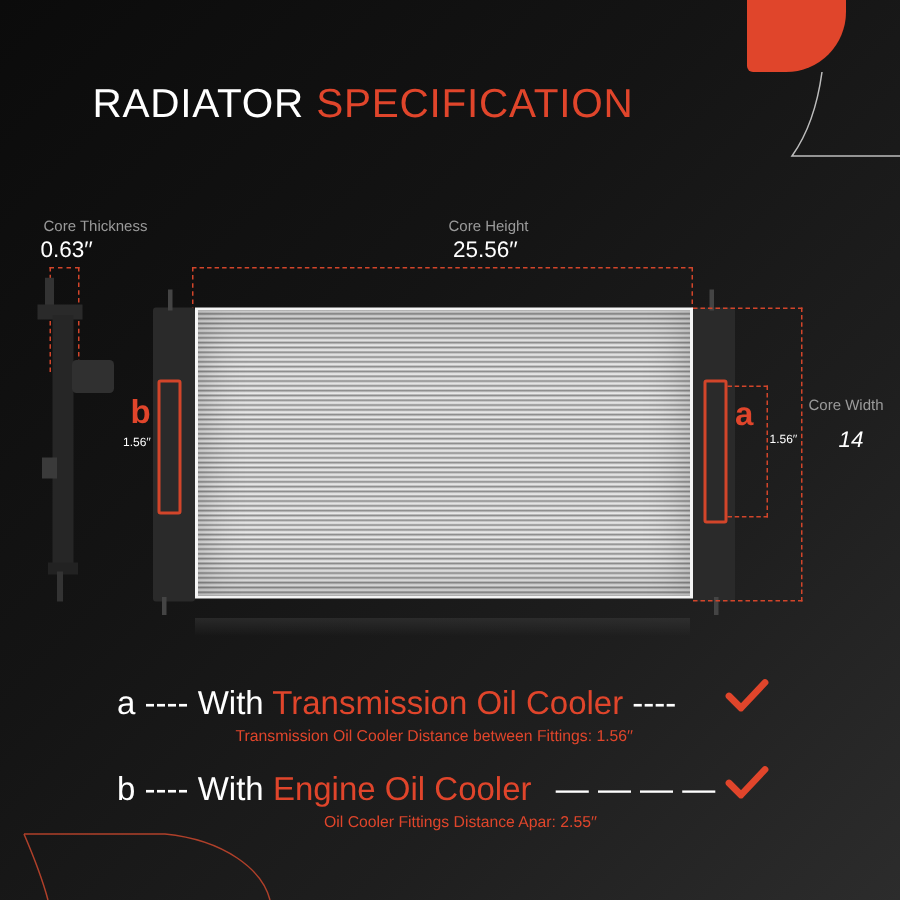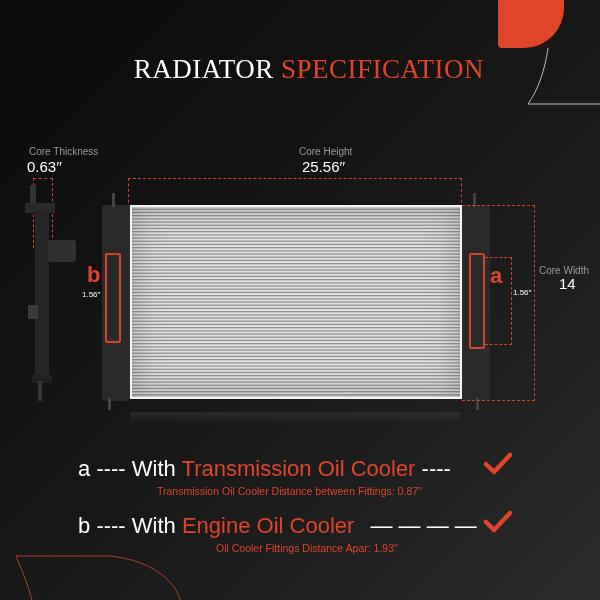--- a/index.html
+++ b/index.html
@@ -1,20 +1,20 @@
 <!DOCTYPE html>
 <html><head>
 <meta charset="utf-8">
 <style>
   html, body { margin:0; padding:0; }
   body { width:600px; height:600px; overflow:hidden; position:relative;
     background: linear-gradient(135deg, #0b0b0b 0%, #141414 40%, #1e1e1e 70%, #2c2c2c 100%);
     font-family: "DejaVu Sans", sans-serif; color:#fff; }
   .abs { position:absolute; }
-  .title { left:0; width:484px; top:54px; text-align:right; font-size:27px; letter-spacing:0.5px; font-family:Liberation Serif, serif; }
+  .title { left:0; width:484px; top:54px; text-align:center; font-size:27px; letter-spacing:0.5px; font-family:Liberation Sans, sans-serif; }
   .title .w { color:#ffffff; }
   .title .r { color:#e0452b; }
   .deco-blob { left:498px; top:0; width:66px; height:48px; background:#e0452b; border-bottom-left-radius:4px; border-bottom-right-radius:40px; }
   .deco-line { left:0; top:0; }
   .lbl-grey { color:#9a9a9a; font-size:10px; font-family:"Liberation Sans", sans-serif; }
   .lbl-val { color:#ffffff; font-size:15px; font-family:"Liberation Sans", sans-serif; }
   .dash-box { border:1.5px dashed #d2452a; box-sizing:border-box; }
   .solid-box { border:2px solid #d2452a; border-radius:2px; box-sizing:border-box; }
   .radiator { left:130px; top:205px; width:332px; height:194px; background:
       repeating-linear-gradient(180deg, #d9d9d9 0px, #e9e9e9 1px, #8a8a8a 2.2px, #cfcfcf 3.2px);
@@ -66,46 +66,46 @@
 <div class="abs" style="left:112px; top:193px; width:3px; height:14px; background:#444;"></div>
 <div class="abs" style="left:473px; top:193px; width:3px; height:14px; background:#444;"></div>
 <div class="abs" style="left:108px; top:398px; width:3px; height:12px; background:#444;"></div>
 <div class="abs" style="left:476px; top:398px; width:3px; height:12px; background:#444;"></div>
 
 <div class="abs radiator"></div>
 <div class="abs" style="left:130px; top:412px; width:330px; height:12px; background:linear-gradient(180deg, rgba(60,60,60,0.5), rgba(0,0,0,0));"></div>
 
 <div class="abs dash-box" style="left:462px; top:205px; width:73px; height:196px; border-left:none;"></div>
 <div class="abs lbl-grey" style="left:539px; top:265px;">Core Width</div>
-<div class="abs lbl-val" style="left:559px; top:275px;">14</div>
+<div class="abs lbl-val" style="left:559px; top:285px;font-style:italic;">14</div>
 
 <div class="abs solid-box" style="left:469px; top:253px; width:16px; height:96px;"></div>
 <div class="abs dash-box" style="left:485px; top:257px; width:27px; height:88px; border-left:none;"></div>
 <div class="abs letter" style="left:490px; top:263px;">a</div>
 <div class="abs small-val" style="left:513px; top:288px;">1.56′′</div>
 
 <div class="abs solid-box" style="left:105px; top:253px; width:16px; height:90px;"></div>
 <div class="abs letter" style="left:87px; top:262px;">b</div>
 <div class="abs small-val" style="left:82px; top:290px;">1.56′′</div>
 
 <div class="abs row-main" style="left:78px; top:456px;">
   <span class="w">a</span>
   <span class="w">----</span>
   <span class="w">With</span>
   <span class="r">Transmission Oil Cooler</span>
   <span class="w">----</span>
 </div>
 <svg class="abs check" style="left:483px; top:452px;" viewBox="0 0 30 24">
   <path d="M3 12 L11 20 L27 3" fill="none" stroke="#e0452b" stroke-width="4.5" stroke-linecap="round" stroke-linejoin="round"></path>
 </svg>
-<div class="abs row-sub" style="left:157px; top:485px;">Transmission Oil Cooler Distance between Fittings: 0.87′′</div>
+<div class="abs row-sub" style="left:157px; top:485px;">Transmission Oil Cooler Distance between Fittings: 1.56′′</div>
 
 <div class="abs row-main" style="left:78px; top:513px;">
   <span class="w">b</span>
   <span class="w">----</span>
   <span class="w">With</span>
   <span class="r">Engine Oil Cooler</span>
   <span class="w" style="margin-left:10px;">— — — —</span>
 </div>
 <svg class="abs check" style="left:483px; top:510px;" viewBox="0 0 30 24">
   <path d="M3 12 L11 20 L27 3" fill="none" stroke="#e0452b" stroke-width="4.5" stroke-linecap="round" stroke-linejoin="round"></path>
 </svg>
-<div class="abs row-sub" style="left:216px; top:542px;">Oil Cooler Fittings Distance Apar: 1.93′′</div>
+<div class="abs row-sub" style="left:216px; top:542px;">Oil Cooler Fittings Distance Apar: 2.55′′</div>
 
 </body></html>

